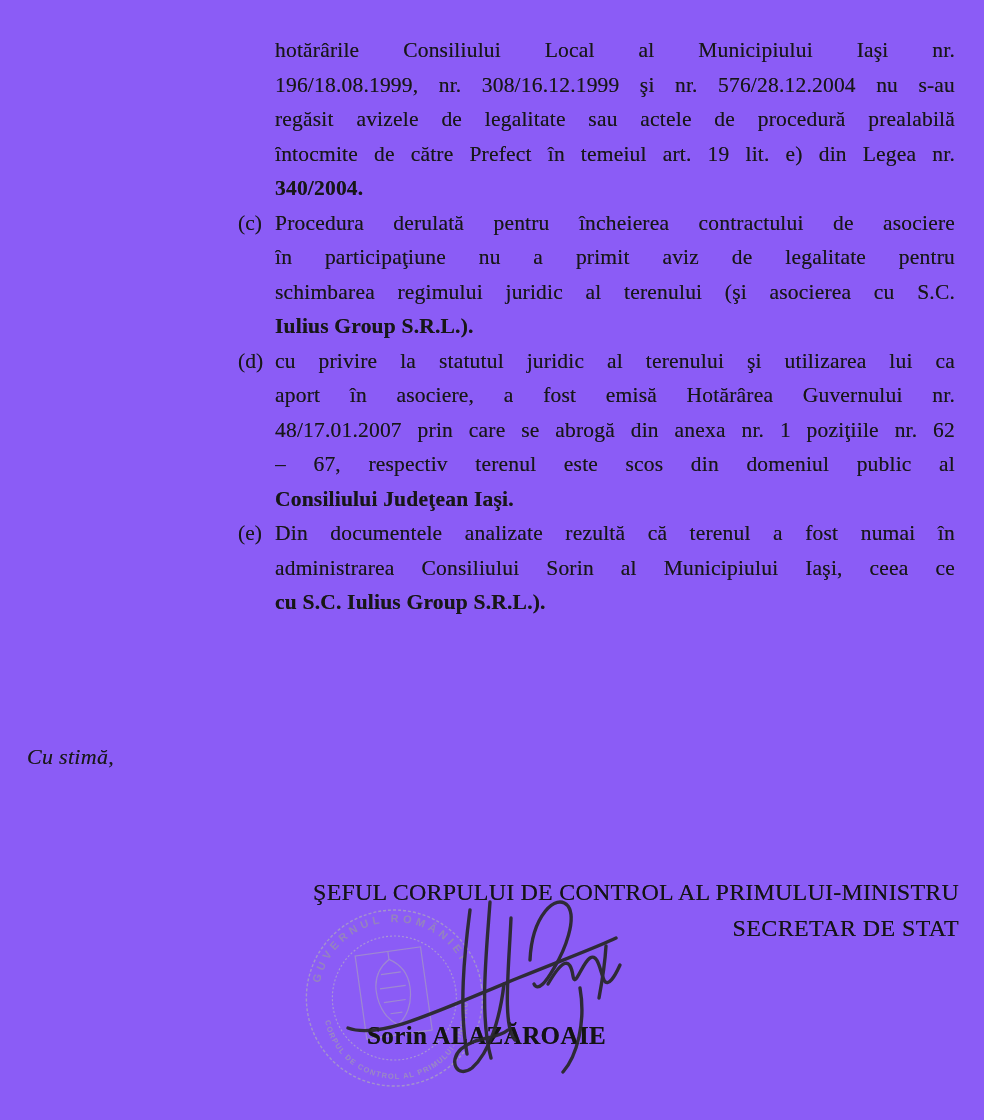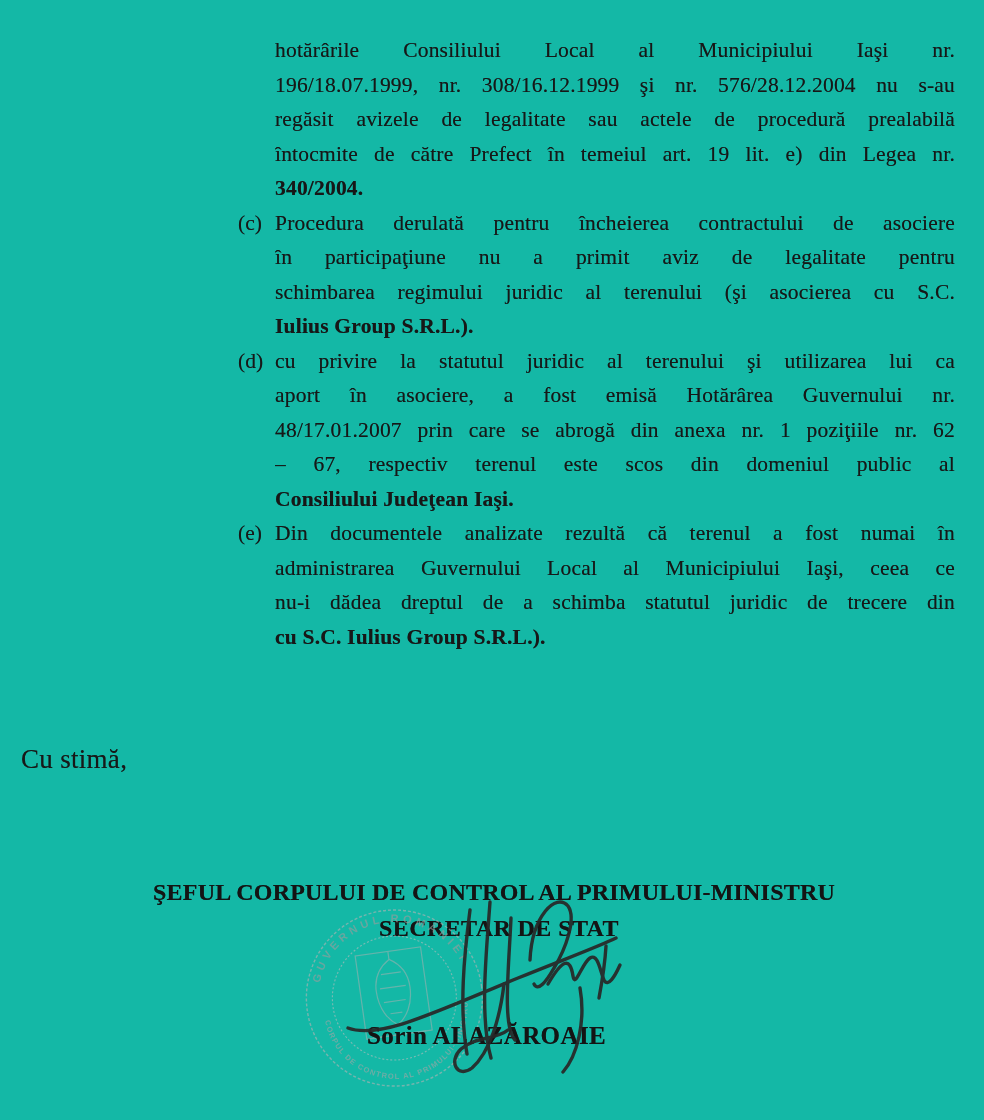--- a/index.html
+++ b/index.html
@@ -2,67 +2,67 @@
 <html><head>
 <meta charset="utf-8">
 <style>
   html,body{margin:0;padding:0;}
   body{
     width:984px;height:1120px;position:relative;overflow:hidden;
     background:#fdfdfc;
     font-family:"Liberation Serif", serif;
     color:#181818;
   }
-  .page{position:absolute;inset:0;background:#14b8a6;}
+  .page{position:absolute;inset:0;background:#8b5cf6;}
   
   .body-text{position:absolute;left:238px;top:33px;width:717px;}
   .jline{
     font-size:21.5px;line-height:34.5px;height:34.5px;overflow:hidden;
     text-align:justify;text-align-last:justify;
     color:#171717;letter-spacing:0.2px;
     text-shadow:0 0 0.5px rgba(20,20,20,0.55);
   }
   .jline.last{text-align-last:left;font-weight:bold;}
   .cont{margin-left:37px;}
   .item{position:relative;padding-left:37px;}
   .item .marker{
     position:absolute;left:0;top:0;width:37px;
     font-size:21.5px;line-height:34.5px;
     text-shadow:0 0 0.5px rgba(20,20,20,0.55);
   }
   
   .closing{
-    position:absolute;left:21px;top:744px;
-    font-size:27px;letter-spacing:0.3px;
+    position:absolute;left:27px;top:744px;
+    font-style:italic;font-size:22px;letter-spacing:0.3px;
     text-shadow:0 0 0.5px rgba(20,20,20,0.5);
   }
   
   .sig-titles{
-    position:absolute;left:17px;top:879px;width:954px;text-align:center;
-    font-weight:bold;color:#141414;
+    position:absolute;left:5px;top:879px;width:954px;text-align:right;
+    font-weight:normal;color:#141414;
   }
   .sig-title1{font-size:24px;letter-spacing:0.2px;text-shadow:0 0 0.6px rgba(10,10,10,0.6);}
   .sig-title2{font-size:24px;margin-top:9px;letter-spacing:0.4px;text-shadow:0 0 0.6px rgba(10,10,10,0.6);margin-left:10px;}
   .signer-name{
     position:absolute;left:367px;top:1022px;z-index:3;
     font-weight:bold;font-size:25px;letter-spacing:0.4px;color:#141414;
     text-shadow:0 0 0.6px rgba(10,10,10,0.6);
   }
   .stamp-wrap{position:absolute;left:290px;top:903px;z-index:1;opacity:0.62;transform:rotate(-8deg);}
   .signature-wrap{position:absolute;left:318px;top:888px;z-index:4;pointer-events:none;}
 </style>
 </head>
 <body>
 
 <div class="page">
 
   <div class="body-text">
       <div class="cont">
         <div class="jline">hotărârile Consiliului Local al Municipiului Iaşi nr.</div>
-        <div class="jline">196/18.07.1999, nr. 308/16.12.1999 şi nr. 576/28.12.2004 nu s-au</div>
+        <div class="jline">196/18.08.1999, nr. 308/16.12.1999 şi nr. 576/28.12.2004 nu s-au</div>
         <div class="jline">regăsit avizele de legalitate sau actele de procedură prealabilă</div>
         <div class="jline">întocmite de către Prefect în temeiul art. 19 lit. e) din Legea nr.</div>
         <div class="jline last">340/2004.</div>
       </div>
       <div class="item">
         <span class="marker">(c)</span>
         <div class="jline">Procedura derulată pentru încheierea contractului de asociere</div>
         <div class="jline">în participaţiune nu a primit aviz de legalitate pentru</div>
         <div class="jline">schimbarea regimului juridic al terenului (şi asocierea cu S.C.</div>
         <div class="jline last">Iulius Group S.R.L.).</div>
@@ -71,22 +71,21 @@
         <span class="marker">(d)</span>
         <div class="jline">cu privire la statutul juridic al terenului şi utilizarea lui ca</div>
         <div class="jline">aport în asociere, a fost emisă Hotărârea Guvernului nr.</div>
         <div class="jline">48/17.01.2007 prin care se abrogă din anexa nr. 1 poziţiile nr. 62</div>
         <div class="jline">– 67, respectiv terenul este scos din domeniul public al</div>
         <div class="jline last">Consiliului Judeţean Iaşi.</div>
       </div>
       <div class="item">
         <span class="marker">(e)</span>
         <div class="jline">Din documentele analizate rezultă că terenul a fost numai în</div>
-        <div class="jline">administrarea Guvernului Local al Municipiului Iaşi, ceea ce</div>
-        <div class="jline">nu-i dădea dreptul de a schimba statutul juridic de trecere din</div>
+        <div class="jline">administrarea Consiliului Sorin al Municipiului Iaşi, ceea ce</div>
         <div class="jline last">cu S.C. Iulius Group S.R.L.).</div>
       </div>
     </div>
 
   <div class="closing">Cu stimă,</div>
 
   <div class="sig-titles">
     <div class="sig-title1">ŞEFUL CORPULUI DE CONTROL AL PRIMULUI-MINISTRU</div>
     <div class="sig-title2">SECRETAR DE STAT</div>
   </div>

